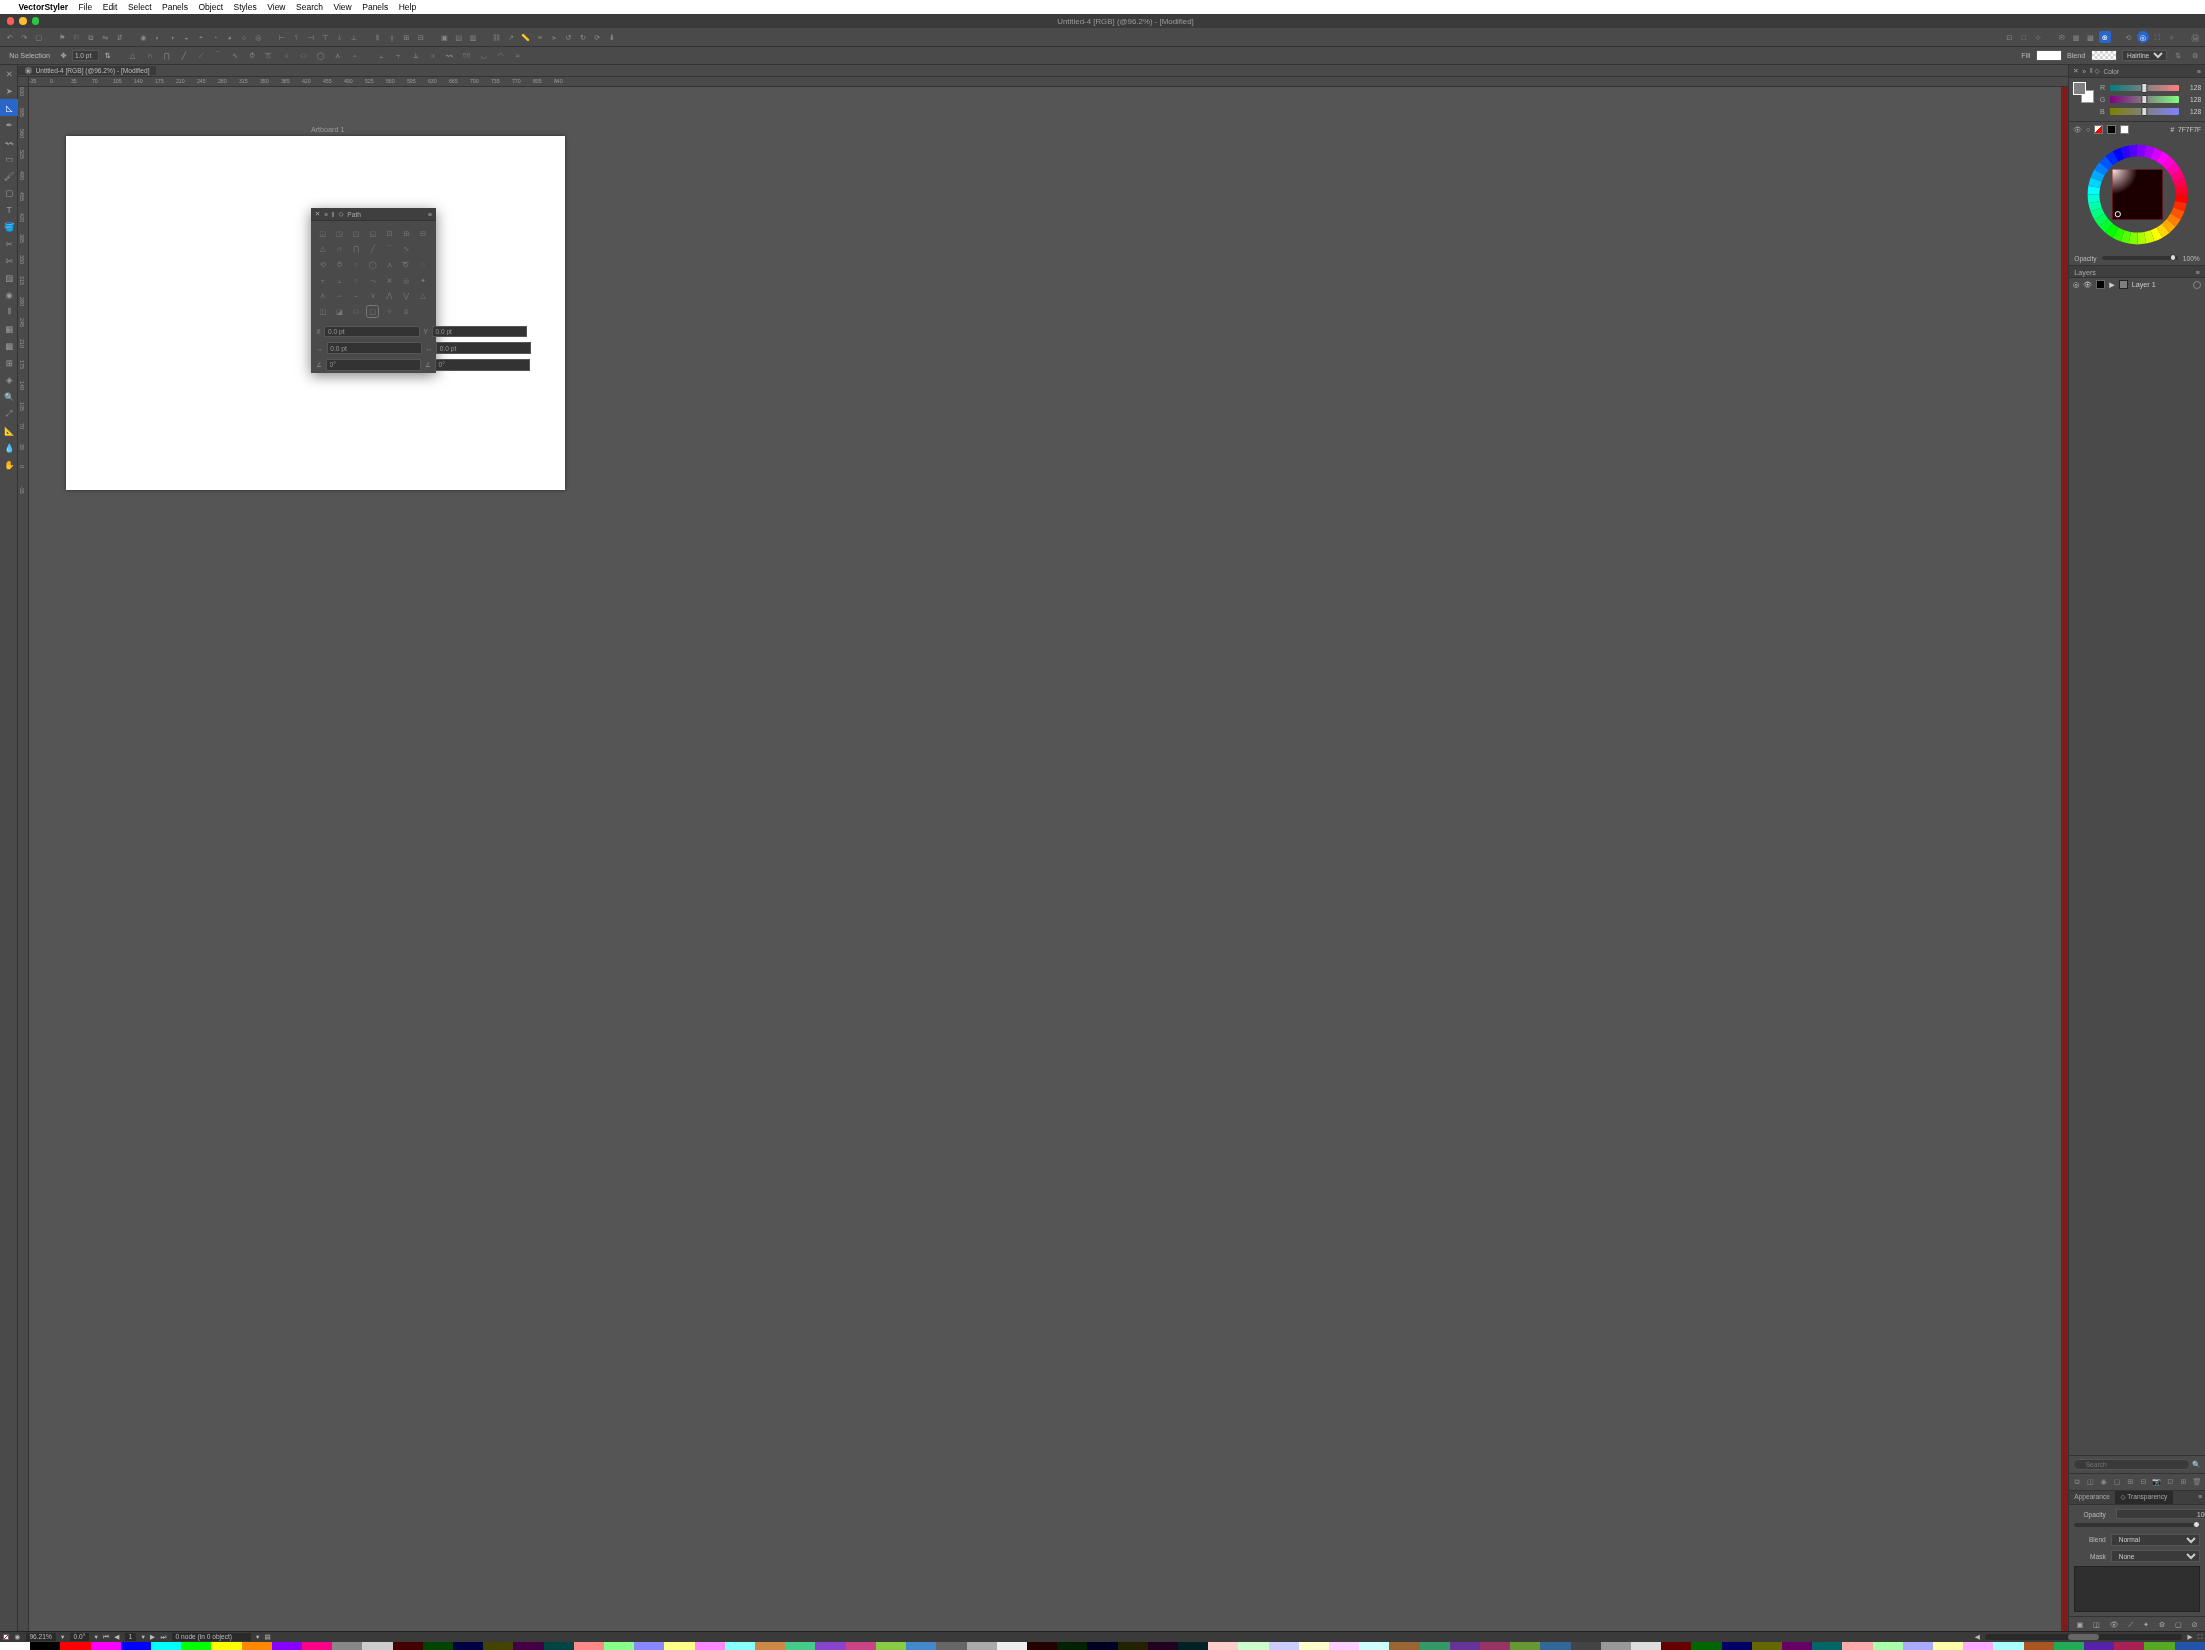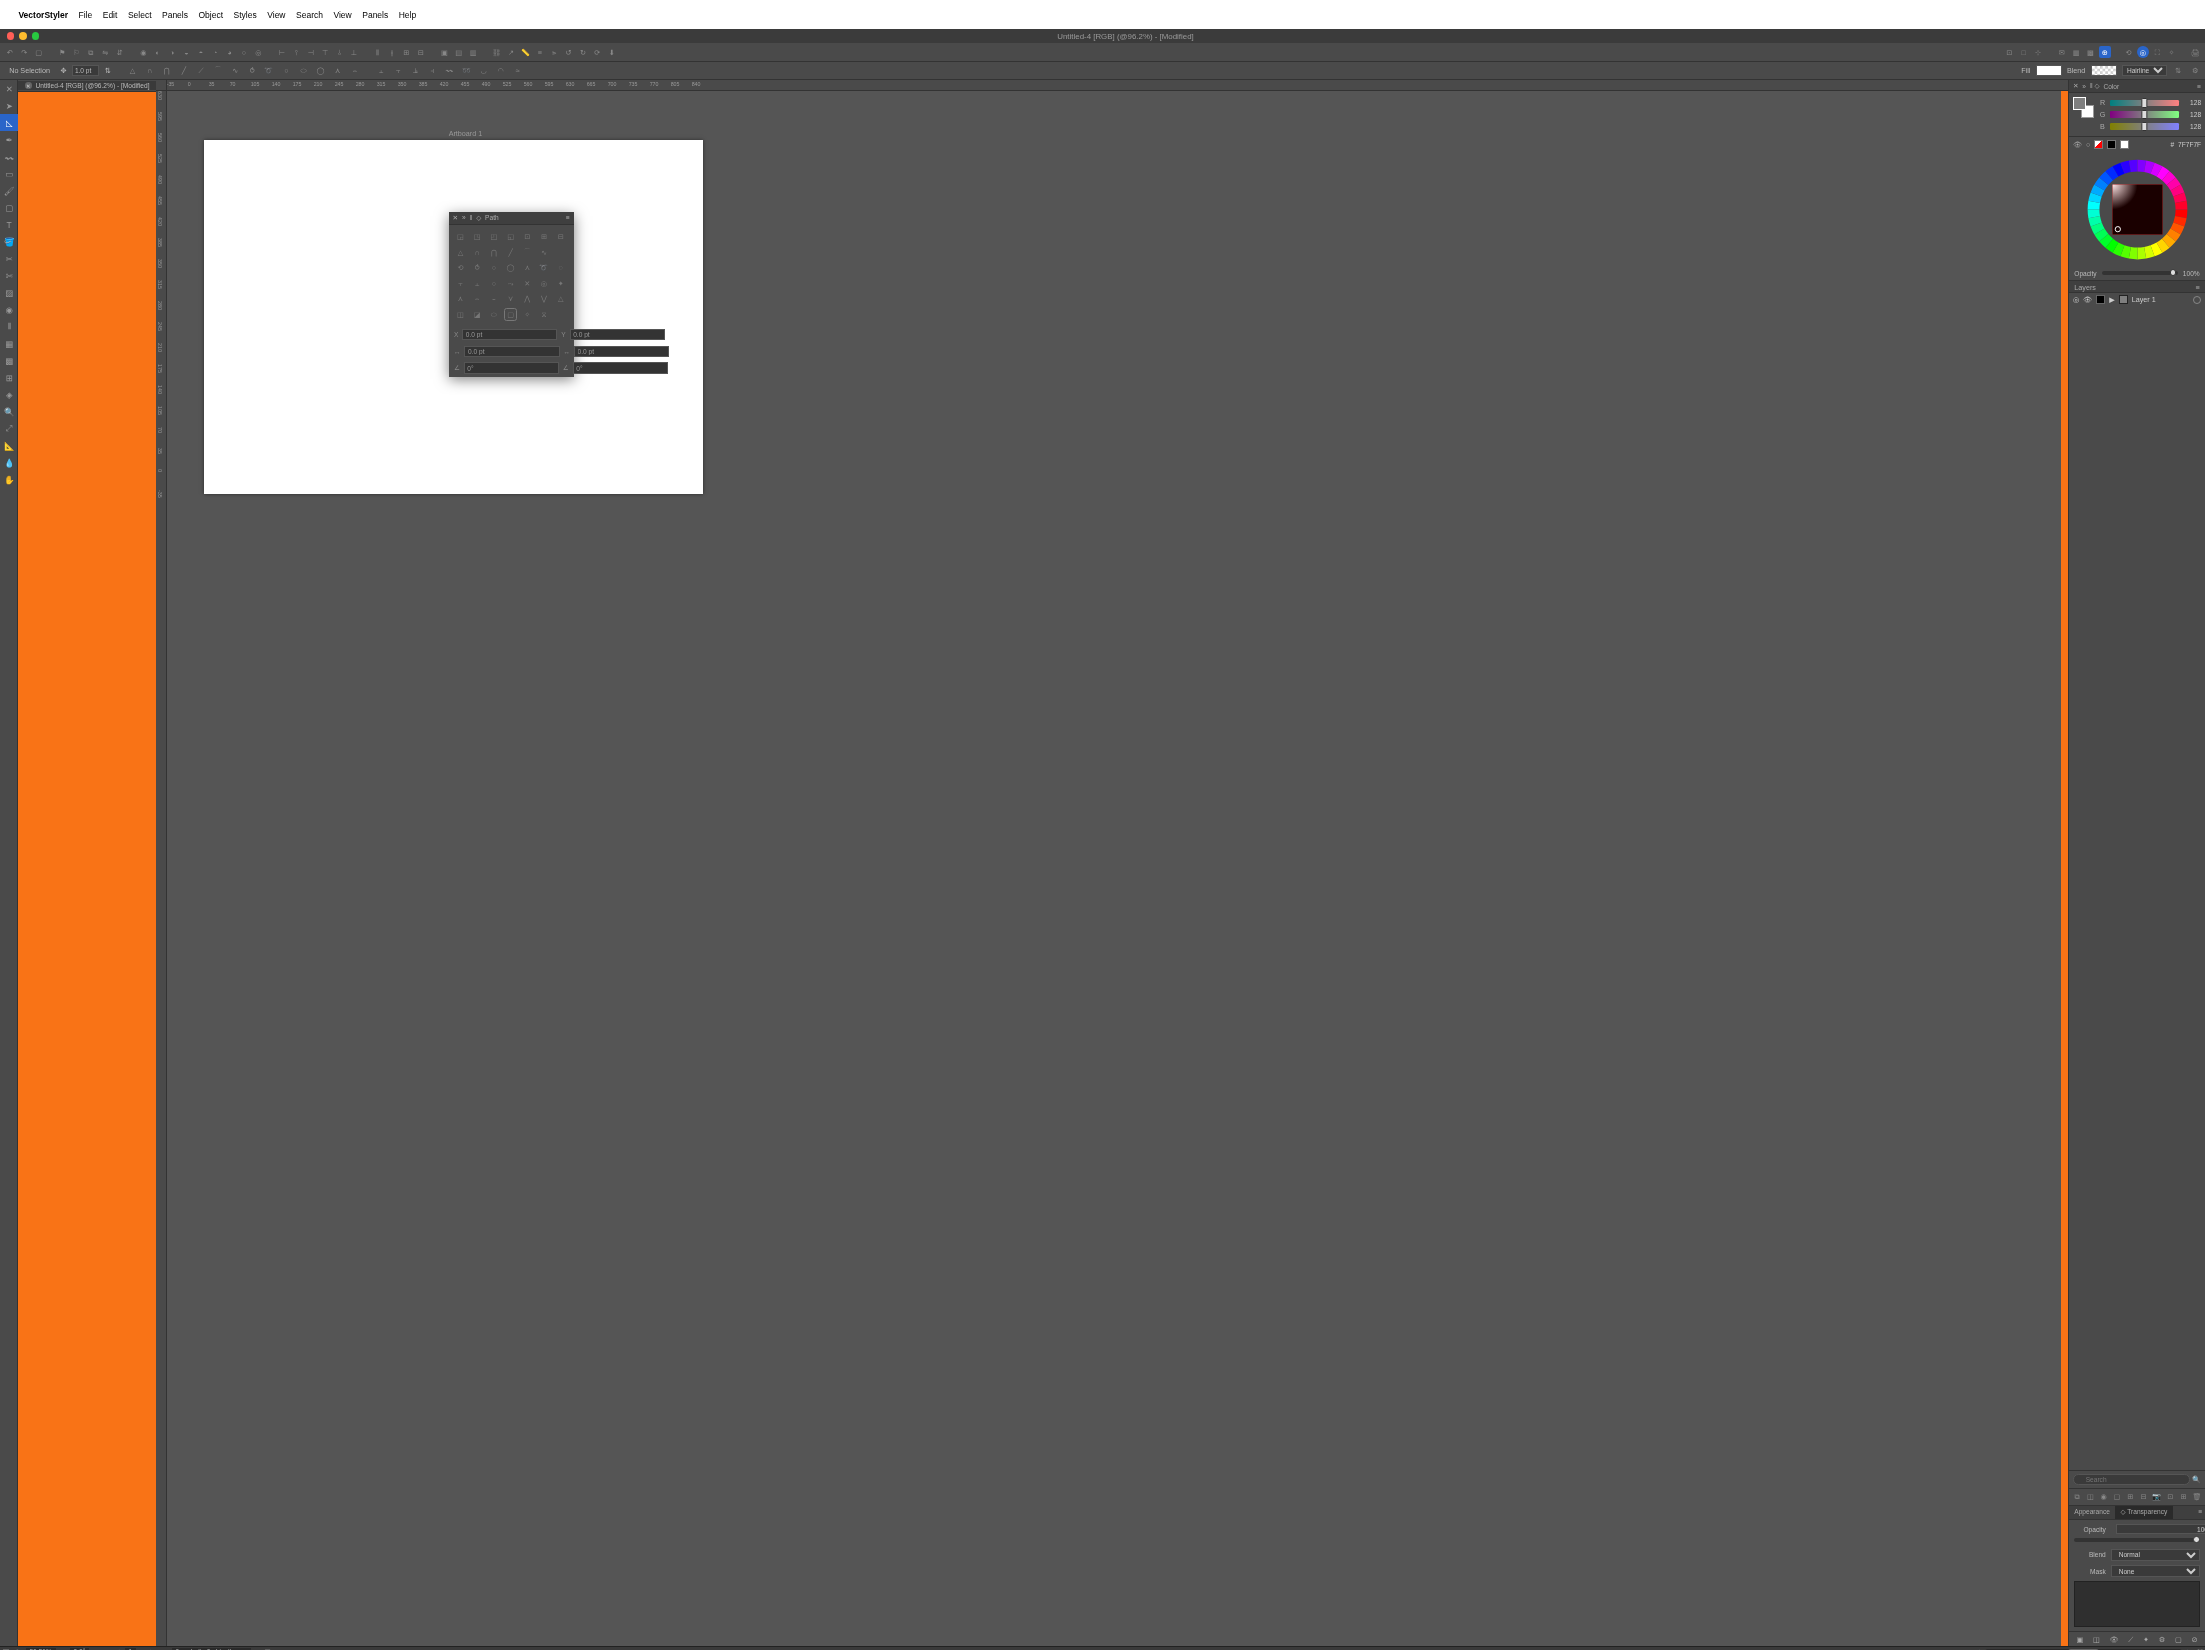--- a/index.html
+++ b/index.html
@@ -1,38 +1,38 @@
 <!DOCTYPE html>
 <html><head>
 <meta charset="utf-8">
 <style>
 *{margin:0;padding:0;box-sizing:border-box;font-family:-apple-system,BlinkMacSystemFont,"Helvetica Neue",sans-serif;user-select:none}
 html,body{width:100%;height:100%;background:#555;color:#aaa;font-size:7.2px;overflow:hidden}
-.macbar{height:29px;background:#fff;color:#000;display:flex;align-items:center;padding:0 7.9px;gap:10.5px;font-size:8.5px}
+.macbar{height:14px;background:#fff;color:#000;display:flex;align-items:center;padding:0 7.9px;gap:10.5px;font-size:8.5px}
 .macbar .apple{font-size:9.2px}
 .macbar .app{font-weight:600}
 .macbar .m{cursor:default}
 .titlebar{height:14.4px;background:#3b3b3b;display:flex;align-items:center}
 .winbtns{display:flex;gap:4.6px;padding:0 6.6px}
 .wb{width:7.9px;height:7.9px;border-radius:50%}
 .wb.cl{background:#ff5f57}.wb.mi{background:#febc2e}.wb.mx{background:#28c840}
 .titletxt{flex:1;text-align:center;color:#9a9a9a;font-size:7.9px}
 .toolbar{height:18.4px;background:#4a4a4a;display:flex;align-items:center;padding:0 3.9px;gap:2.6px;border-bottom:0.7px solid #333}
 .tbtn{width:11.8px;height:11.8px;display:flex;align-items:center;justify-content:center;color:#888;cursor:pointer}
 .tsep{width:6.6px}
 .optionsbar{height:18.4px;background:#4a4a4a;display:flex;align-items:center;padding:0 3.9px;gap:5.3px;border-bottom:0.7px solid #333;font-size:7.2px;color:#bbb}
 .optionsbar .lbl{padding:0 5.3px}
 .optionsbar input{width:27.6px;background:#3a3a3a;border:0.7px solid #555;color:#bbb;font-size:6.6px;padding:0.7px 2px}
 .optionsbar .swatch{width:26px;height:10.5px;border:0.7px solid #555}
 .checker{background-image:linear-gradient(45deg,#ccc 25%,transparent 25%),linear-gradient(-45deg,#ccc 25%,transparent 25%),linear-gradient(45deg,transparent 75%,#ccc 75%),linear-gradient(-45deg,transparent 75%,#ccc 75%);background-size:5.3px 5.3px;background-position:0 0,0 2.6px,2.6px -2.6px,-2.6px 0;background-color:#fff}
 .main{height:calc(100% - 14.4px - 14.4px - 18.4px - 18.4px - 10.5px - 7.9px);display:flex}
 .toolpanel{width:18.4px;background:#4a4a4a;display:flex;flex-direction:column;border-right:0.7px solid #333}
 .tool{width:18.4px;height:17px;display:flex;align-items:center;justify-content:center;color:#999;font-size:8.5px;cursor:pointer}
 .tool.active{background:#2a65c9;color:#fff}
-.docwrap{flex:1;display:flex;flex-direction:row;background:#f97316}
+.docwrap{flex:1;display:flex;flex-direction:column;background:#7f1d1d}
 .doctab{height:11.8px;background:#4a4a4a;display:flex;align-items:center;padding:0;border-bottom:0.7px solid #333}
 .doctab .t{background:#3a3a3a;padding:1.3px 6.6px;font-size:6.6px;color:#bbb;display:flex;align-items:center;gap:3.9px}
 .doctab .dot{width:6.6px;height:6.6px;border-radius:50%;background:#666;display:flex;align-items:center;justify-content:center;font-size:5.3px;color:#ccc}
 .canvasarea{flex:1;position:relative;overflow:hidden}
 .rulerH{position:absolute;top:0;left:10.5px;right:0;height:10.5px;background:#4a4a4a;border-bottom:0.7px solid #333}
 .rulerV{position:absolute;top:10.5px;left:0;bottom:0;width:10.5px;background:#4a4a4a;border-right:0.7px solid #333}
 .rulercorner{position:absolute;top:0;left:0;width:10.5px;height:10.5px;background:#4a4a4a;border-right:0.7px solid #333;border-bottom:0.7px solid #333}
 .canvas{position:absolute;top:10.5px;left:10.5px;right:6.6px;bottom:0;background:#555;overflow:hidden}
 .artlabel{position:absolute;top:38px;left:282px;color:#999;font-size:7.2px}
 .artboard{position:absolute;top:49px;left:37px;width:499px;height:354px;background:#fff;box-shadow:0 0 3.9px rgba(0,0,0,.5)}

